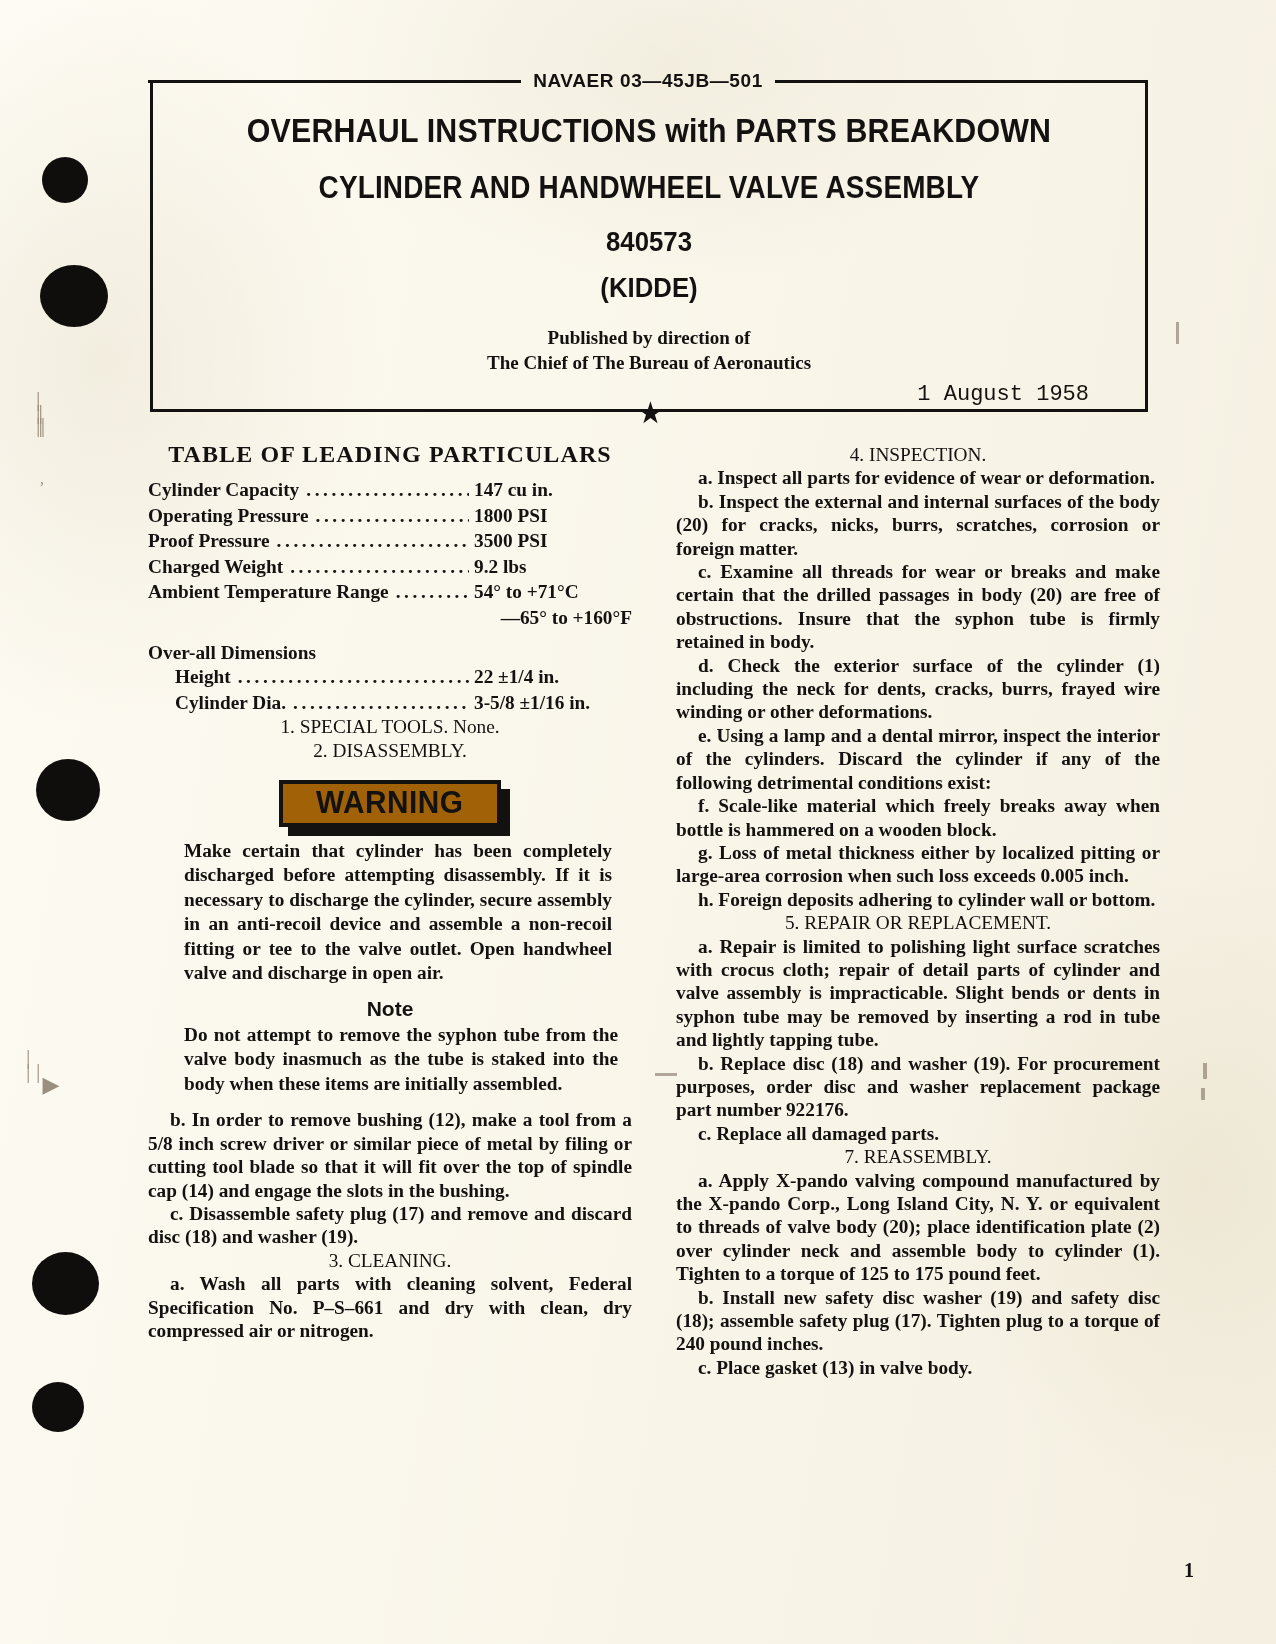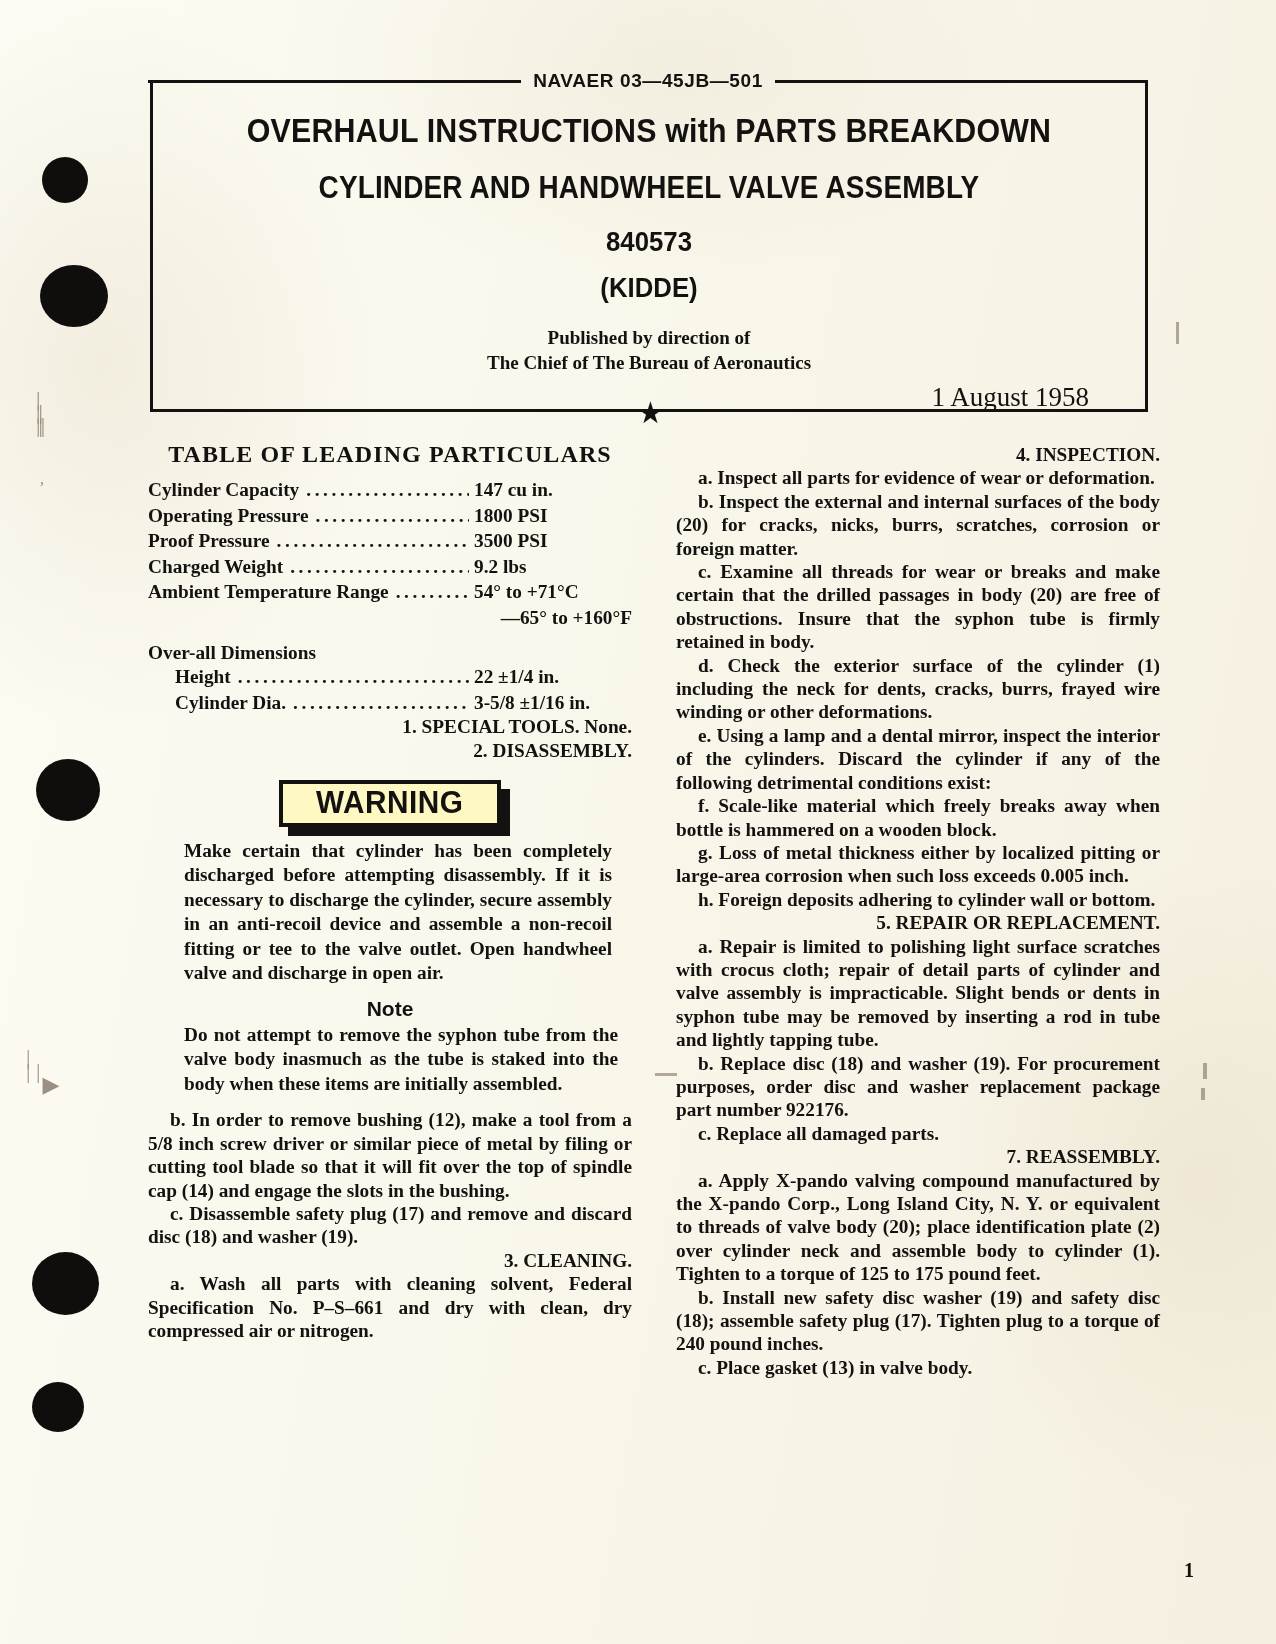--- a/index.html
+++ b/index.html
@@ -118,21 +118,22 @@
   }
   .t-pub {
     position: absolute; left: 0; right: 0; top: 243px;
     text-align: center;
     font-weight: bold;
     font-size: 19px;
     line-height: 25px;
   }
   .t-date {
     position: absolute; right: 56px; top: 300px;
-    font-size: 27px;
+    font-size: 22px;
+    font-family: Liberation Mono, monospace;
   }
 
   
   .star {
     position: absolute;
     left: 637px; top: 398px;
     font-size: 30px;
     line-height: 1;
     color: #141210;
   }
@@ -146,22 +147,22 @@
     line-height: 23.4px;
     text-align: justify;
   }
   .col-left  { left: 148px; }
   .col-right { left: 676px; }
 
   .col p { margin: 0; }
 
   .sec-head {
     margin-top: 9px;
-    font-weight: bold;
-    text-align: right;
+    font-weight: normal;
+    text-align: center;
   }
   .para {
     text-indent: 22px;
     margin-top: 1px;
     font-weight: bold;
   }
 
   
   .lp-title {
     text-align: center;
@@ -201,21 +202,21 @@
 
   
   .warn-wrap {
     margin: 18px 0 12px 0;
     display: flex;
     justify-content: center;
   }
   .warn-box {
     position: relative;
     border: 4px solid #141210;
-    background: #fef9c3;
+    background: #a16207;
     padding: 7px 30px 8px 30px;
     box-shadow: 9px 9px 0 0 #141210;
   }
   .warn-box .wtext {
     font-family: "Liberation Sans", sans-serif;
     font-weight: bold;
     font-size: 31px;
     letter-spacing: .5px;
     transform: scaleX(0.96);
     display: block;

